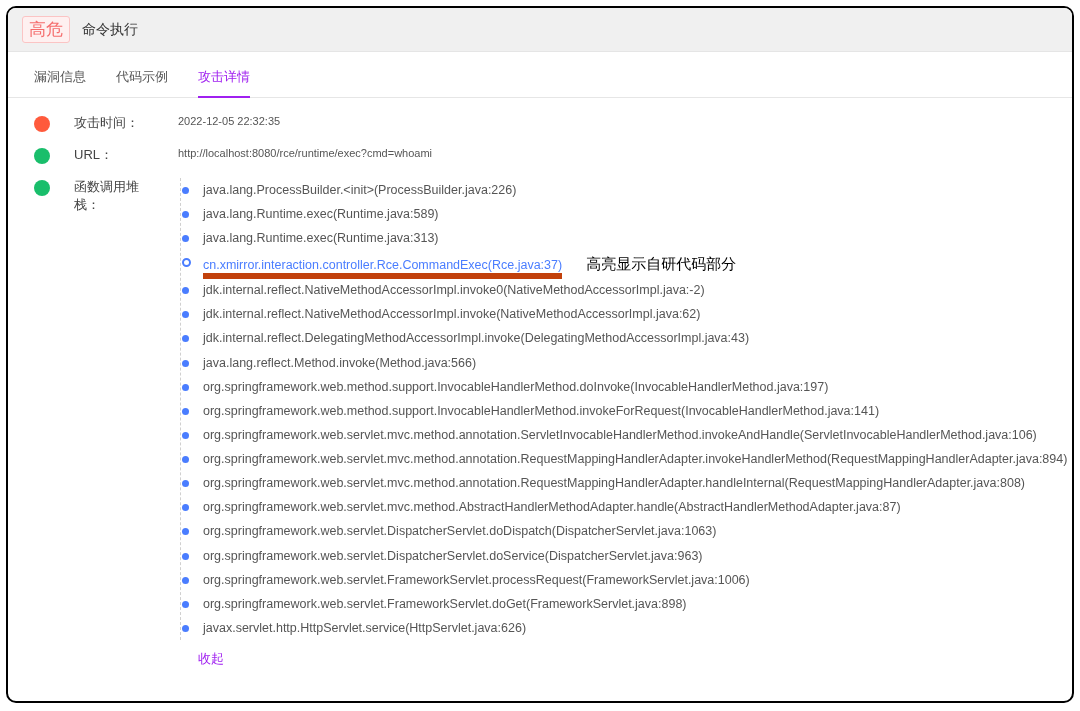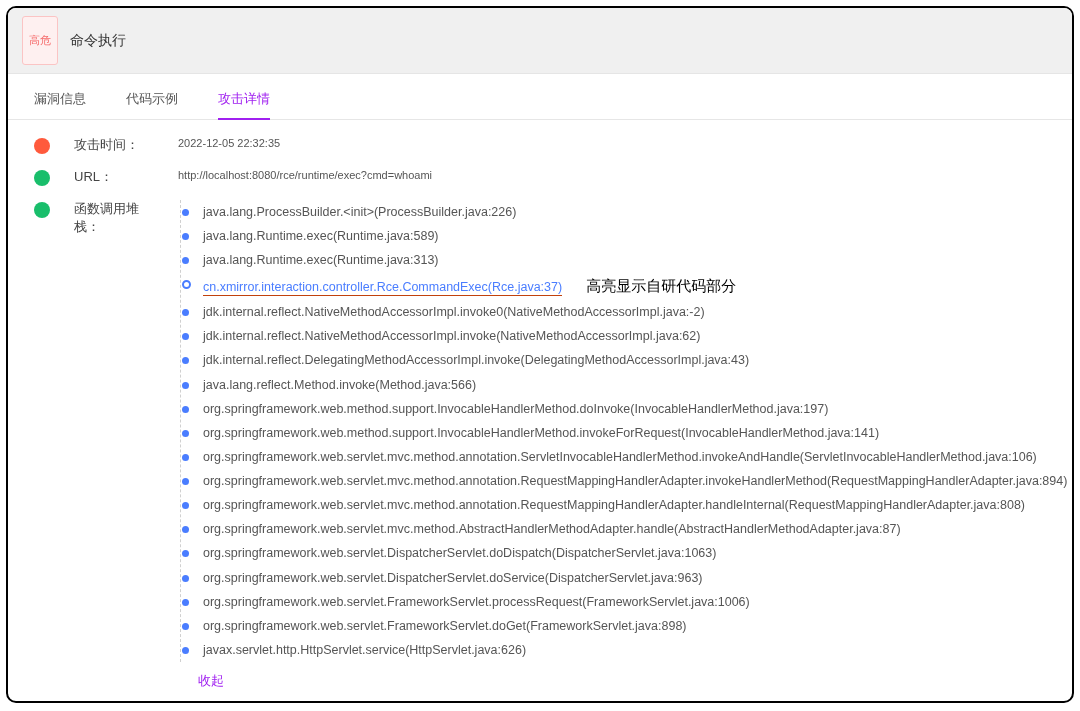--- a/index.html
+++ b/index.html
@@ -28,28 +28,28 @@
     align-items: center;
     gap: 12px;
     border-bottom: 1px solid #e5e5e5;
   }
   .risk-badge {
     display: inline-block;
     color: #f56c6c;
     border: 1px solid #fbc4c4;
     background: #fef0f0;
     border-radius: 3px;
-    font-size: 11px;
-    padding: 16px 6px;
+    font-size: 17px;
+    padding: 1px 6px;
   }
   .header-title {
     font-size: 14px; color:#333;
   }
   .tabs {
-    display:flex; gap:40px; padding: 10px 26px 0 26px;
+    display:flex; gap:30px; padding: 10px 26px 0 26px;
     border-bottom:1px solid #e6e6e6;
     font-size:13px;
   }
   .tab { padding: 6px 0 10px 0; color:#555; cursor:pointer; }
   .tab.active { color:#a020f0; border-bottom:2px solid #a020f0; margin-bottom:-1px; }
   .content {
     padding: 16px 26px 10px 26px;
     overflow:auto;
     height: calc(100% - 86px);
   }
@@ -93,21 +93,21 @@
   .stack-item.highlight {
     color:#4a7dff;
   }
   .stack-item.highlight::before{
     background:#fff;
     border:2px solid #4a7dff;
     width:5px;height:5px;
     left:-5px; top:8px;
   }
   .stack-item.highlight .stk {
-    border-bottom:1px solid #c2410c;
+    border-bottom:6px solid #c2410c;
     padding-bottom:1px;
   }
   .annotation {
     color:#000000;
     font-size:15px;
     margin-left:24px;
     font-weight:400;
   }
   .collapse-link {
     color:#a020f0;

